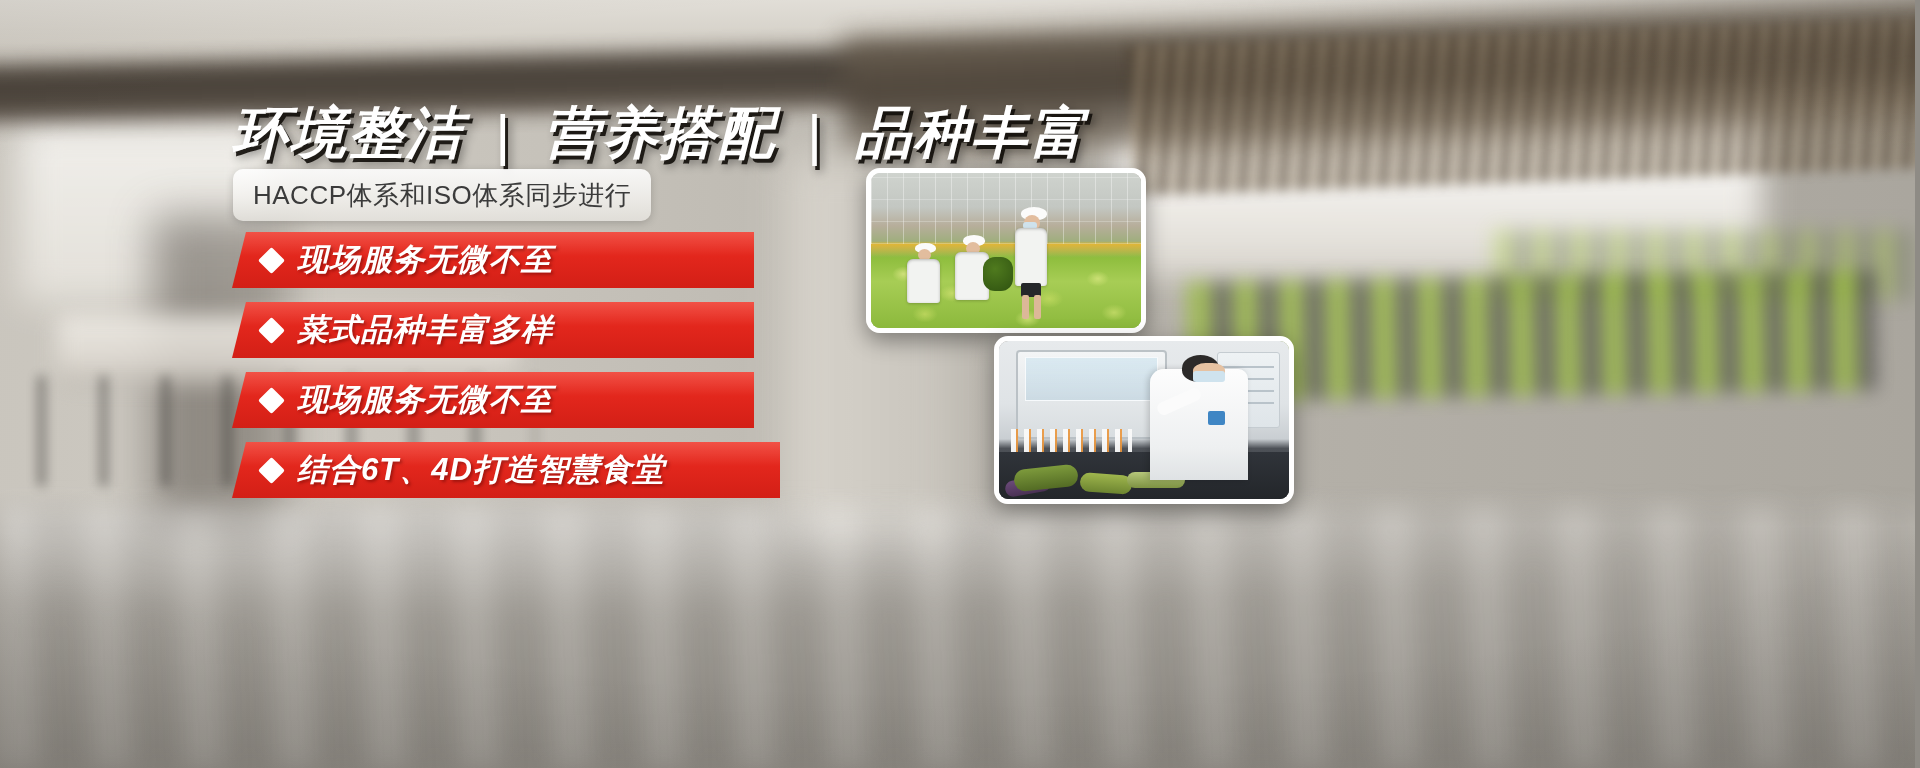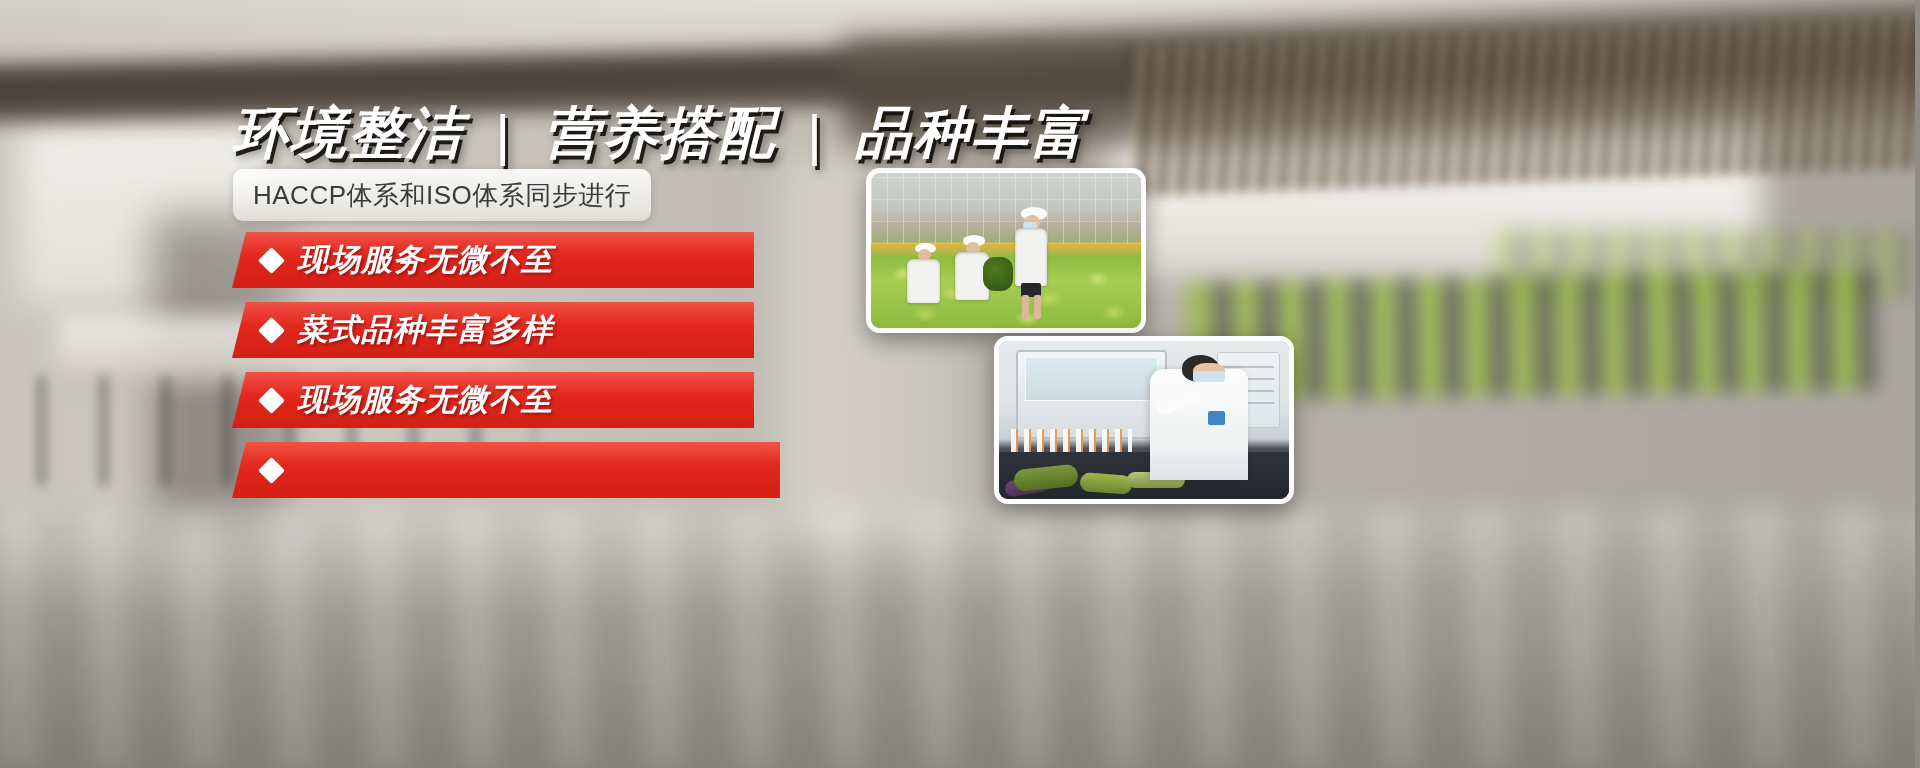--- a/index.html
+++ b/index.html
@@ -331,20 +331,21 @@
       <span class="rtext">菜式品种丰富多样</span>
     </div>
 
     <div class="row w3">
       <span class="diamond"></span>
       <span class="rtext">现场服务无微不至</span>
     </div>
 
     <div class="row w4">
       <span class="diamond"></span>
+      <span class="rtext">结合6T、4D打造智慧食堂</span>
     </div>
 
   </div>
 
   <div class="photo photo-top">
     <div class="ph-green">
       <div class="mesh"></div>
       <div class="lettuce"></div>
 
       <div class="cap" style="left:150px;top:34px;width:26px;height:13px;"></div>

